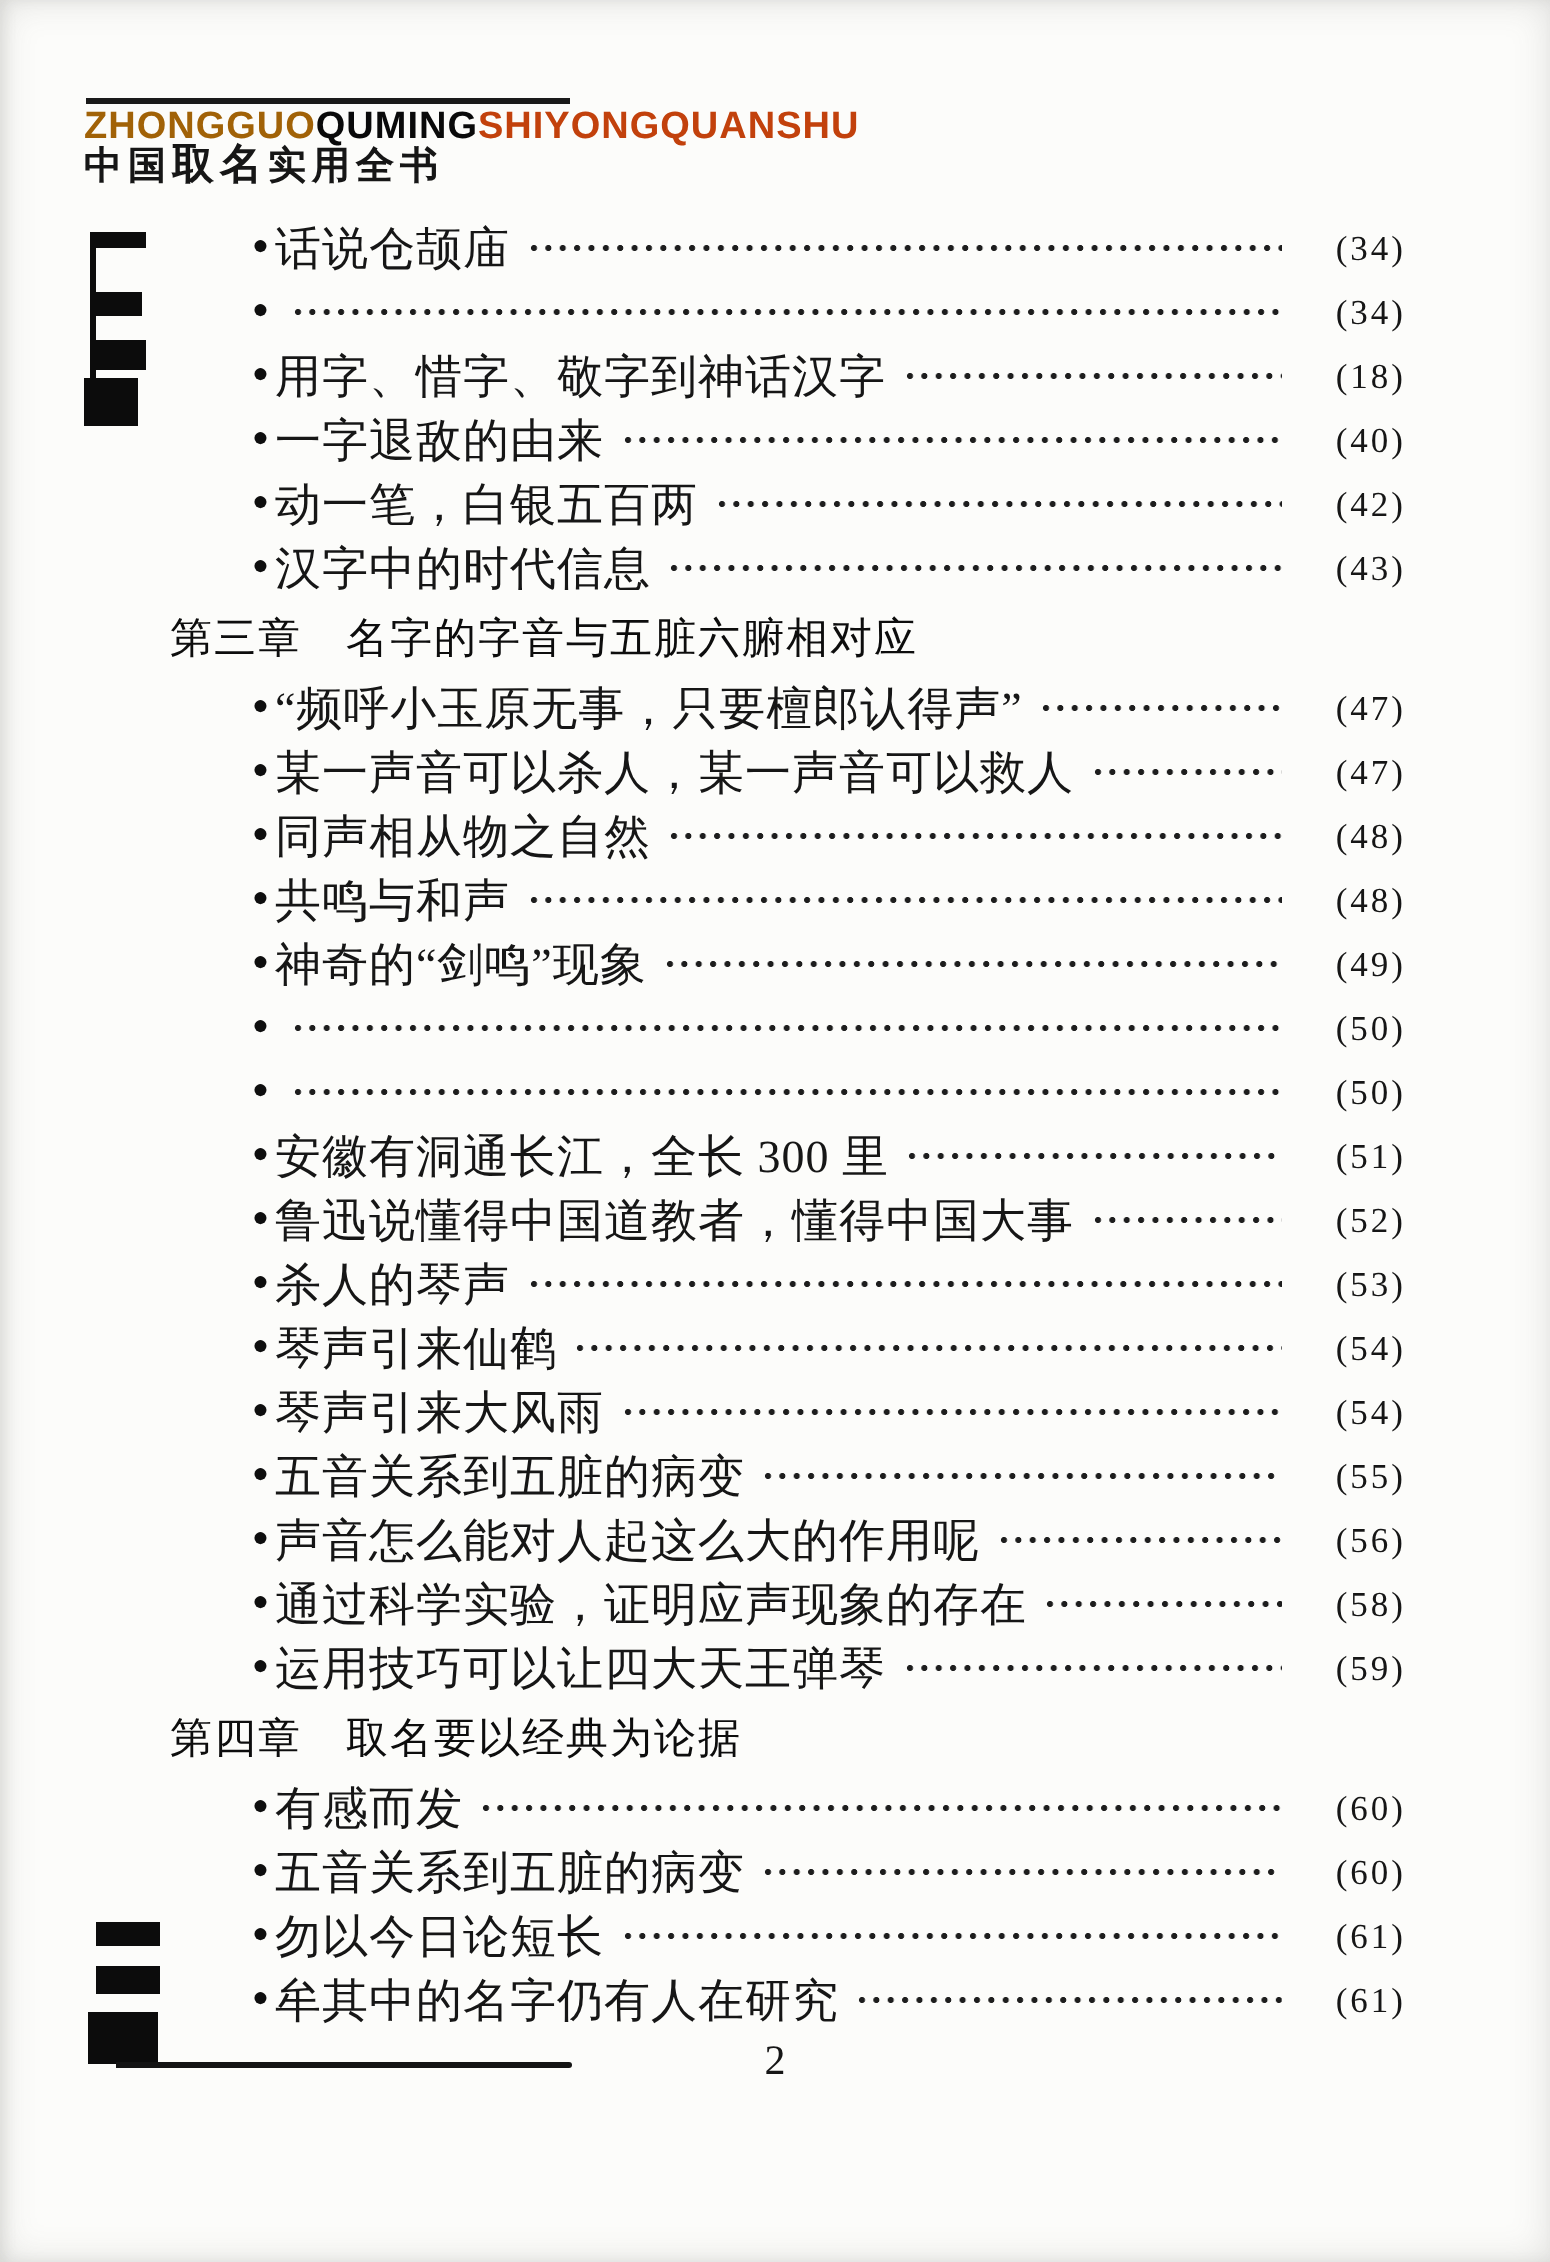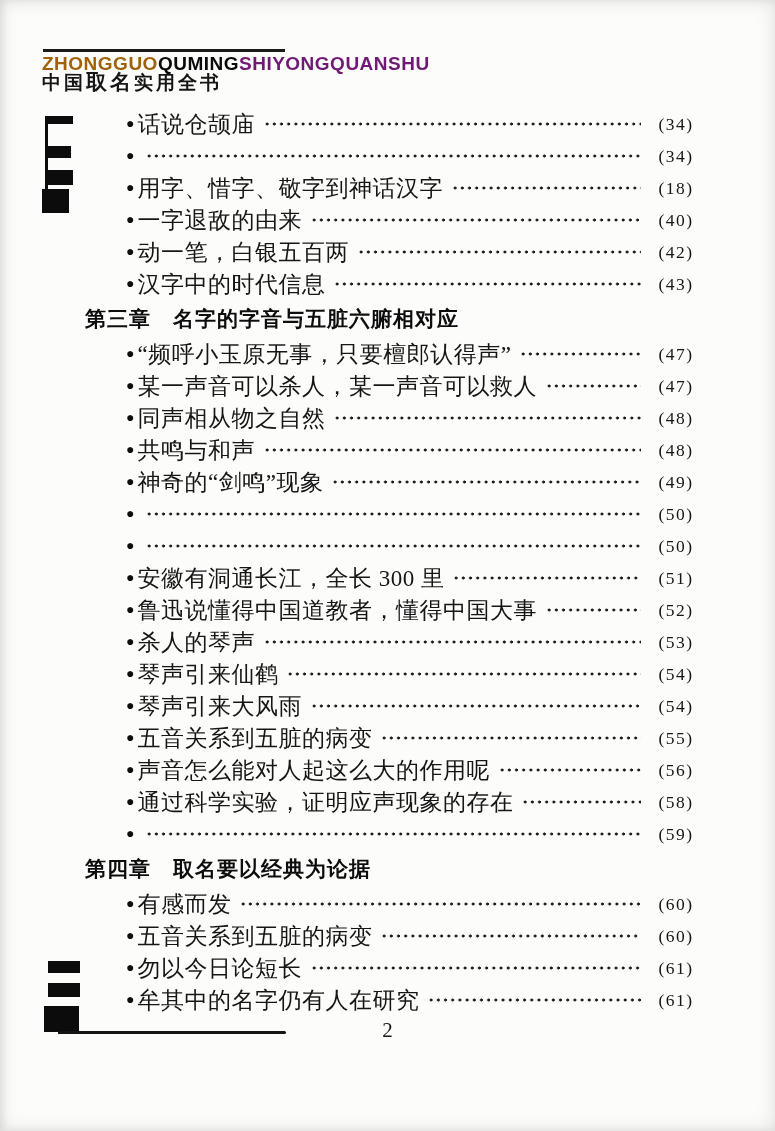--- a/index.html
+++ b/index.html
@@ -31,21 +31,21 @@
     width: 242px; height: 2.5px; background: #1a1a1a;
   }
   .watermark {
     position: absolute; left: 0; top: 33px;
     font-family: "Liberation Sans", sans-serif;
     font-weight: 800; font-size: 19px; letter-spacing: 0.5px;
     white-space: nowrap;
   }
   .wm-prefix { color: #a16207; }
   .wm-main   { color: #0a0a0a; }
-  .wm-tail   { color: #701a75; margin-top: 34px; }
+  .wm-tail   { color: #c2410c; margin-top: 34px; }
 
   
   .mark { position: absolute; background: #0c0c0c; }
 
   
   .toc {
     position: absolute; left: 0; top: 108px; width: 775px;
   }
   .toc-row {
     display: flex; align-items: center;
@@ -67,31 +67,31 @@
     flex: 1 1 auto;
     height: 4px; margin: 0 8px 0 10px;
     background-image: radial-gradient(circle at 2px 2px, #1d1d1d 1.35px, transparent 1.7px);
     background-size: 7.2px 4px;
     background-repeat: repeat-x;
     background-position: left center;
   }
   .toc-row .page-ref {
     flex: 0 0 auto;
     font-size: 17.5px; letter-spacing: 1.5px;
-    min-width: 54px; text-align: center;
+    min-width: 54px; text-align: right;
   }
   .toc-chapter {
     display: flex; align-items: center;
     height: 38px;
     padding-left: 85px;
     box-sizing: border-box;
   }
   .toc-chapter .chapter-text {
     font-family: "Liberation Sans", sans-serif;
-    font-weight: 700; font-size: 21px;
+    font-weight: 400; font-size: 21px;
     letter-spacing: 1px; white-space: nowrap;
     color: #0d0d0d;
   }
 
   
   .footer-rule {
     position: absolute; left: 58px; top: 1031px;
     width: 228px; height: 3px; background: #141414;
     border-radius: 0 2px 2px 0;
   }
@@ -264,20 +264,21 @@
 
   <div class="toc-row">
     <span class="bullet">●</span>
     <span class="entry-text">通过科学实验，证明应声现象的存在</span>
     <span class="leader"></span>
     <span class="page-ref">(58)</span>
   </div>
 
   <div class="toc-row">
     <span class="bullet">●</span>
+    <span class="entry-text">运用技巧可以让四大天王弹琴</span>
     <span class="leader"></span>
     <span class="page-ref">(59)</span>
   </div>
 
   <div class="toc-chapter">
     <span class="chapter-text">第四章　取名要以经典为论据</span>
   </div>
 
   <div class="toc-row">
     <span class="bullet">●</span>

